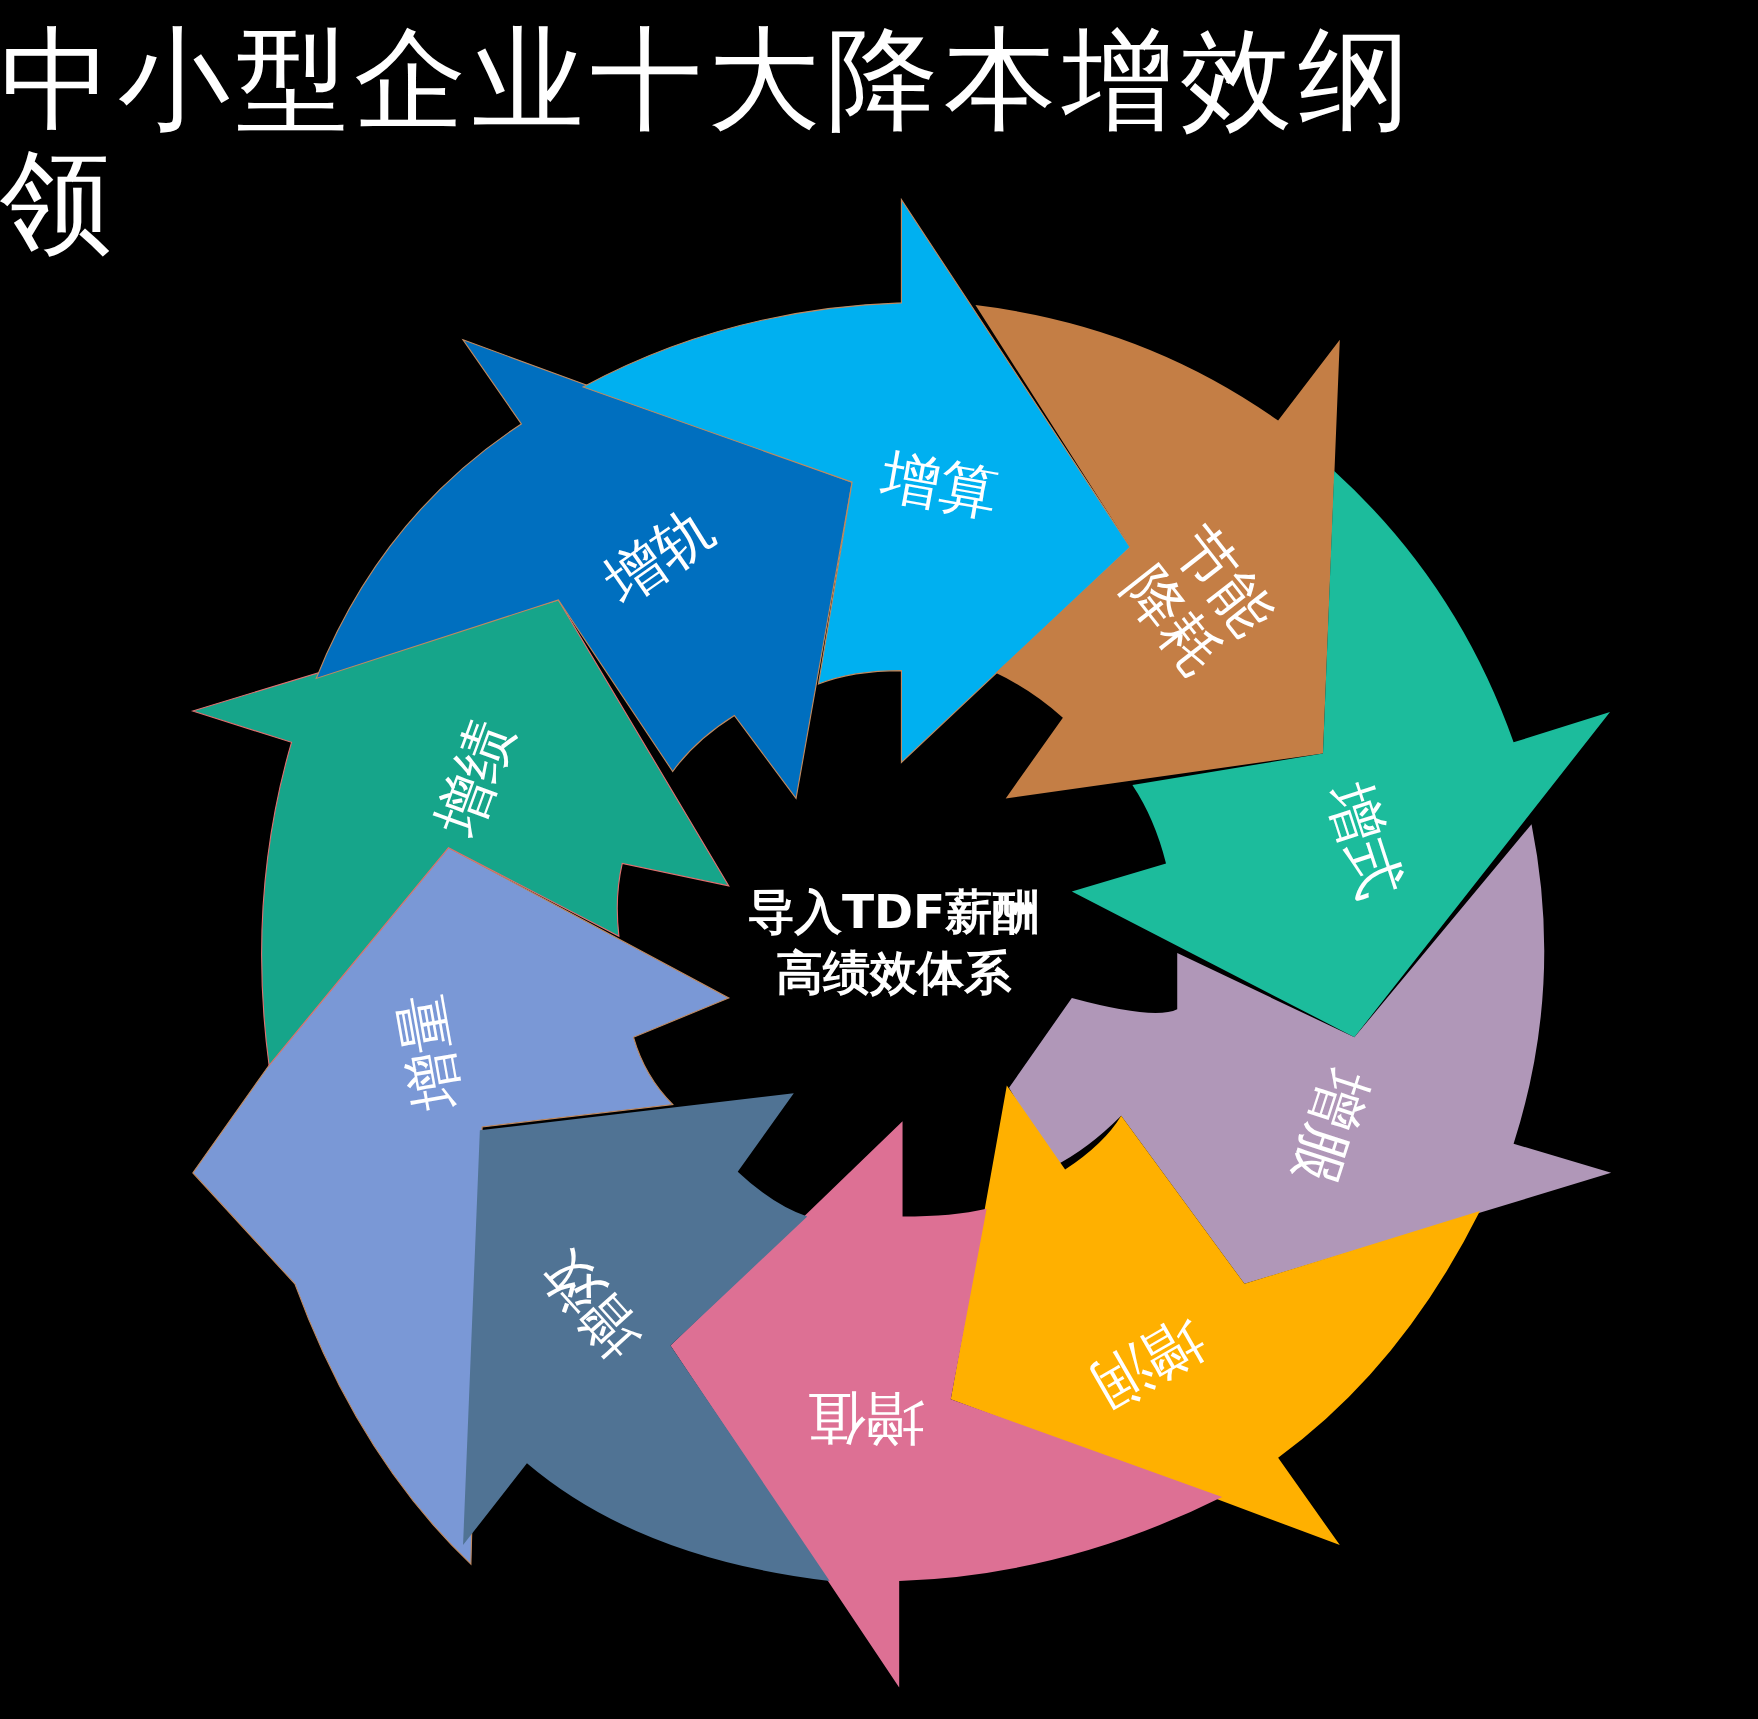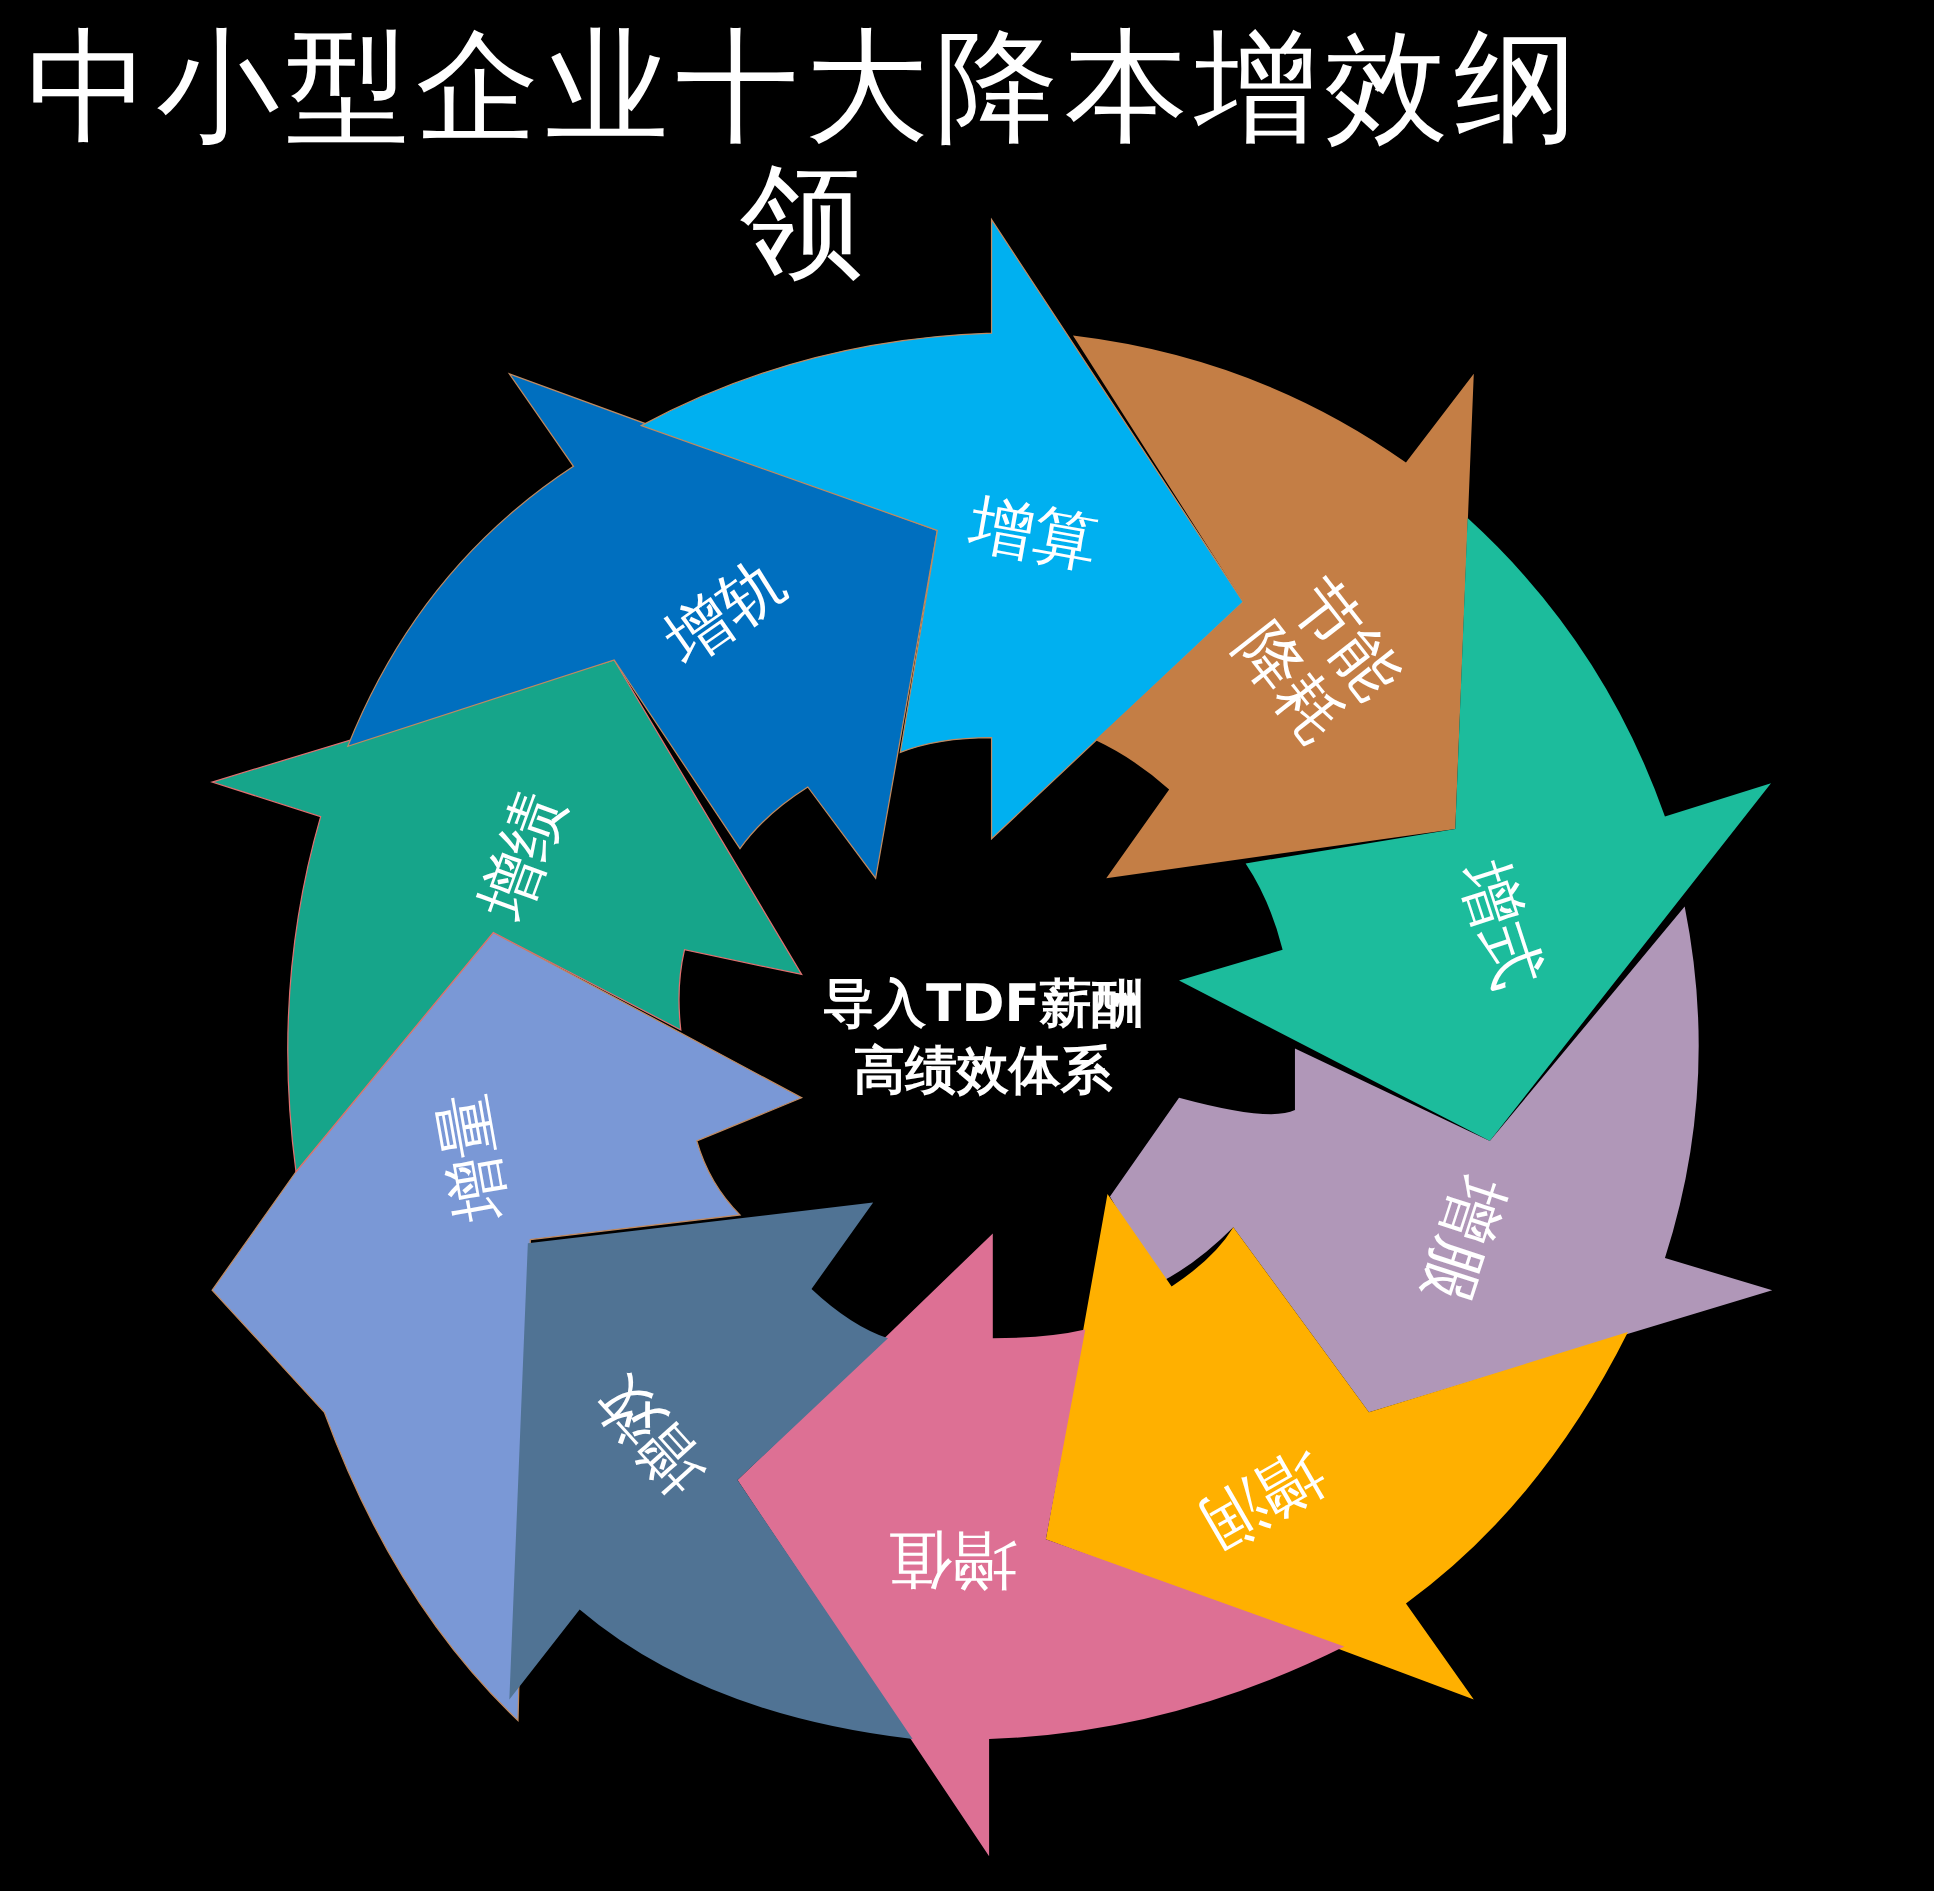--- a/index.html
+++ b/index.html
@@ -1,19 +1,19 @@
 <!DOCTYPE html>
 <html><head>
 <meta charset="utf-8">
 <style>
   html, body { margin: 0; padding: 0; background: #000; }
   body { width: 1758px; height: 1719px; overflow: hidden; position: relative; }
   .title {
     position: absolute; left: 0; top: 18px; width: 1464px;
-    text-align: center; color: #fff;
+    text-align: left; color: #fff;
     font-family: "DejaVu Sans", sans-serif;
     font-size: 112px; letter-spacing: 6px; line-height: 1.1;
   }
   svg.diagram { position: absolute; left: 0; top: 0; }
   .label { fill: #fff; font-family: "DejaVu Sans", sans-serif; font-size: 52px; }
   .center-label { fill: #fff; font-family: "DejaVu Sans", sans-serif; font-weight: bold; font-size: 42px; }
 </style>
 </head>
 <body>
 

